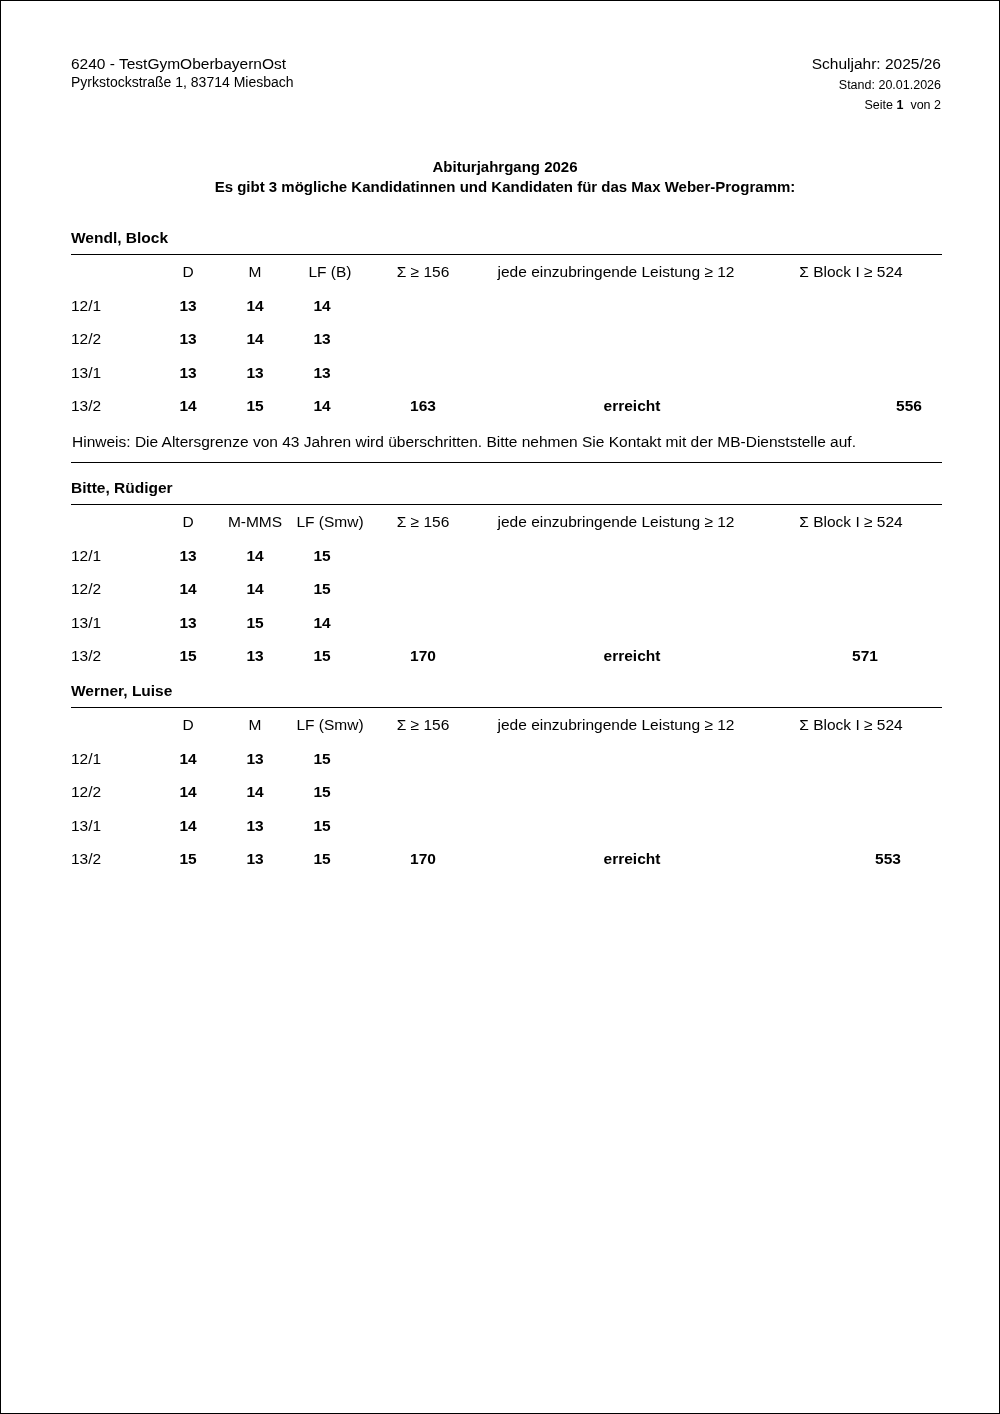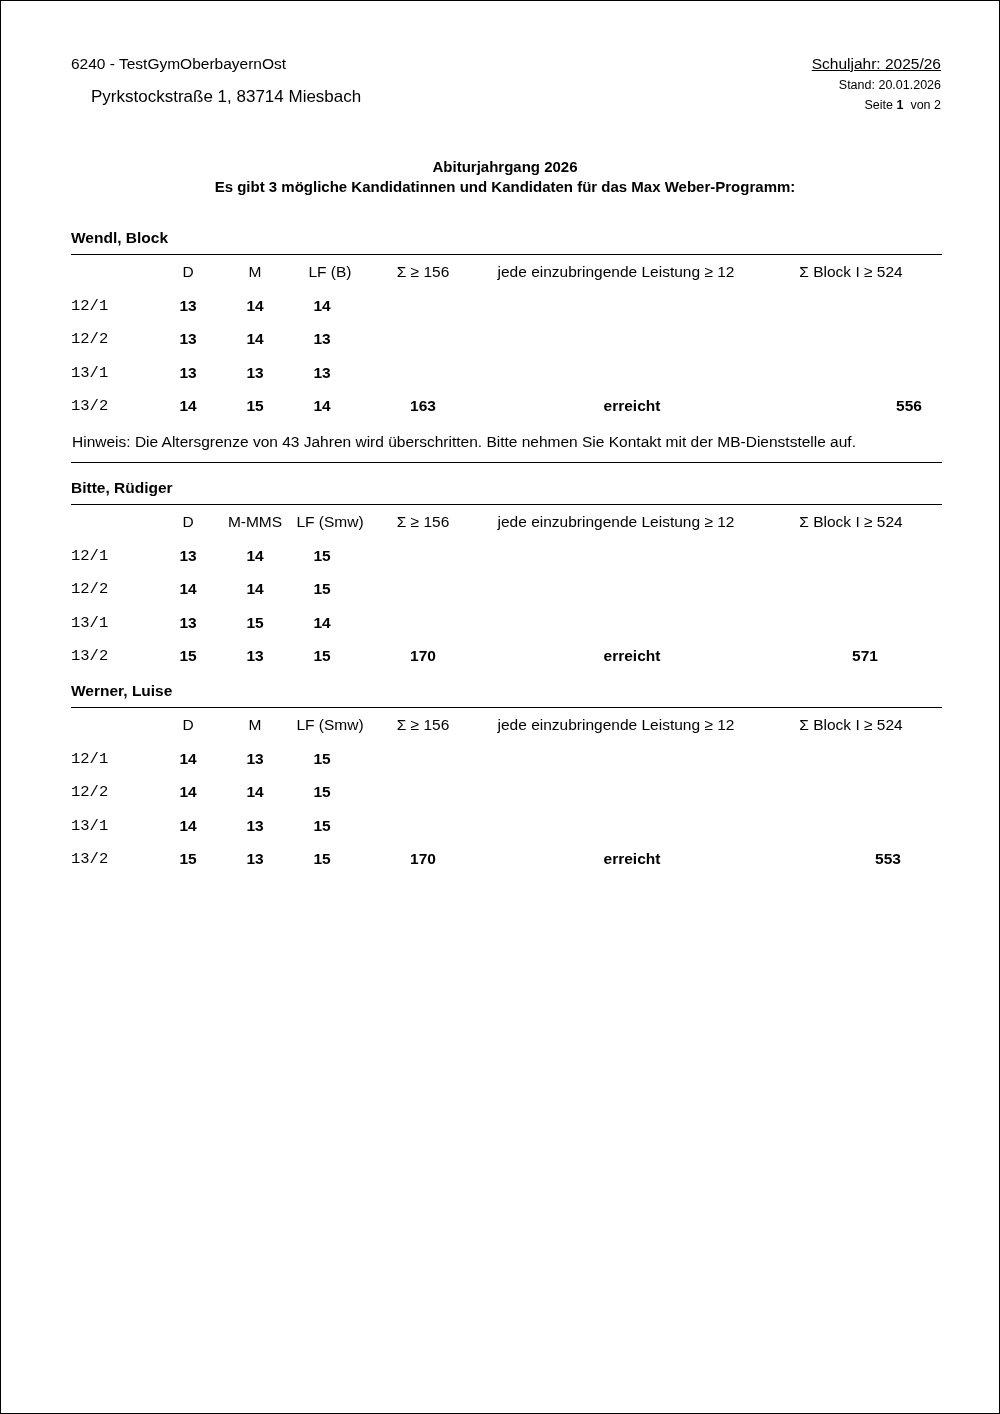--- a/index.html
+++ b/index.html
@@ -1,33 +1,33 @@
 <!DOCTYPE html>
 <html><head>
 <meta charset="utf-8">
 <style>
   html, body { margin: 0; padding: 0; background: #ffffff; }
   body { width: 1000px; height: 1414px; position: relative; font-family: "Liberation Sans", sans-serif; color: #000; }
   .page { position: absolute; left: 0; top: 0; width: 998px; height: 1412px; border: 1px solid #000; background: #fff; }
   .abs { position: absolute; white-space: nowrap; }
   .school { left: 70px; top: 54px; font-size: 15.5px; }
-  .address { left: 70px; top: 86px; font-size: 17px; margin-left: 20px; }
-  .year { right: 58px; top: 54px; font-size: 15.5px; text-align: right; text-decoration: underline; }
+  .address { left: 70px; top: 73px; font-size: 14px; }
+  .year { right: 58px; top: 54px; font-size: 15.5px; text-align: right; }
   .stand { right: 58px; top: 77px; font-size: 12.5px; text-align: right; }
   .seite { right: 58px; top: 97px; font-size: 12.5px; text-align: right; }
   .seite b { font-weight: bold; }
   .title { left: 0; width: 1008px; text-align: center; font-weight: bold; font-size: 15px; }
   .t1 { top: 157px; }
   .t2 { top: 177px; }
   .student { position: absolute; left: 70px; width: 871px; }
   .sname { position: absolute; left: 0; top: 0; font-weight: bold; font-size: 15.5px; white-space: nowrap; }
   .hr { position: absolute; left: 0; width: 871px; height: 0; border-top: 1px solid #000; }
   .row { position: absolute; left: 0; width: 871px; height: 20px; font-size: 15.5px; }
   .cell { position: absolute; top: 0; white-space: nowrap; transform: translateX(-50%); }
-  .left { transform: none; font-family: Liberation Mono, monospace; }
+  .left { transform: none; }
   .bold { font-weight: bold; }
   .note { position: absolute; left: 1px; font-size: 15.5px; white-space: nowrap; }
 </style>
 </head>
 <body>
 
 <div class="page">
 
   <div class="abs school">6240 - TestGymOberbayernOst</div>
   <div class="abs address">Pyrkstockstraße 1, 83714 Miesbach</div>

